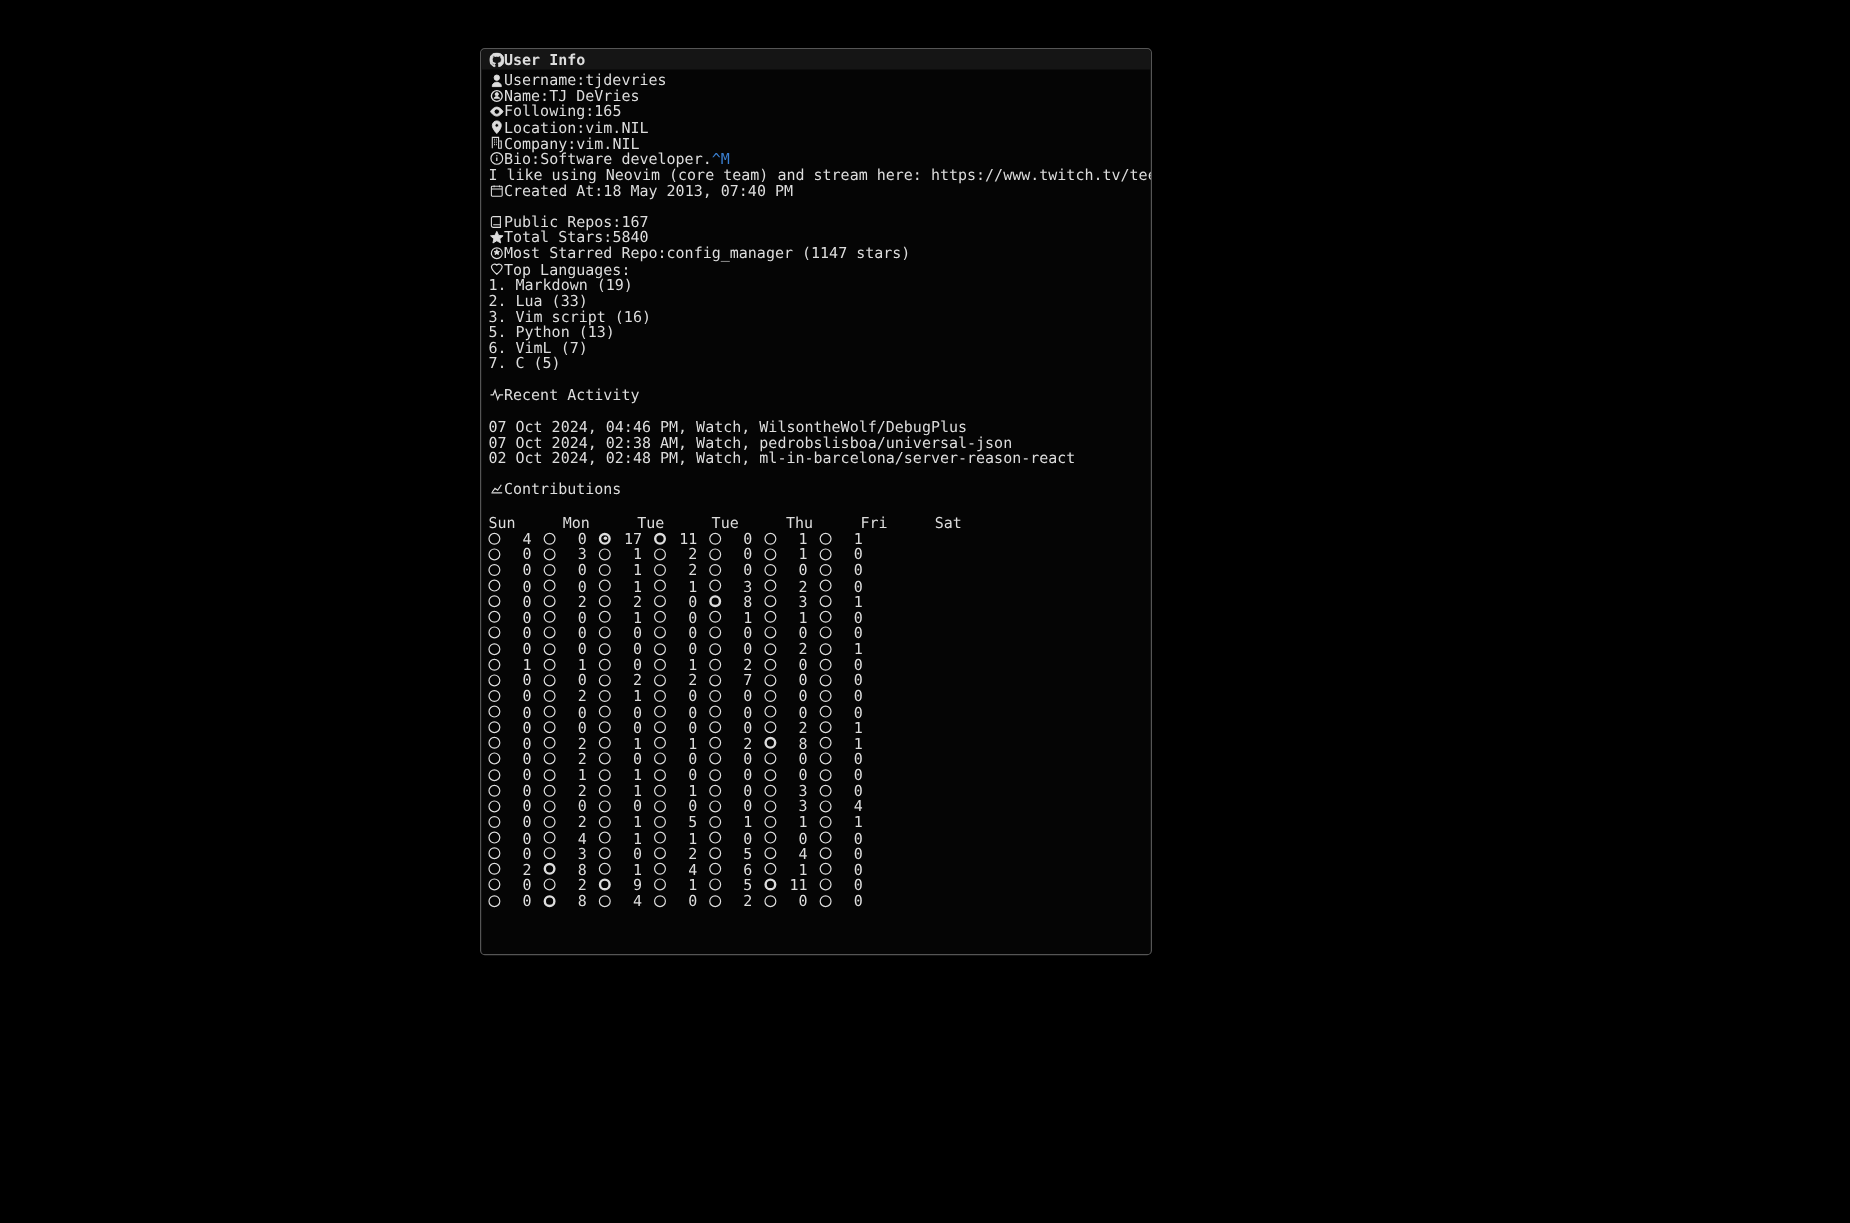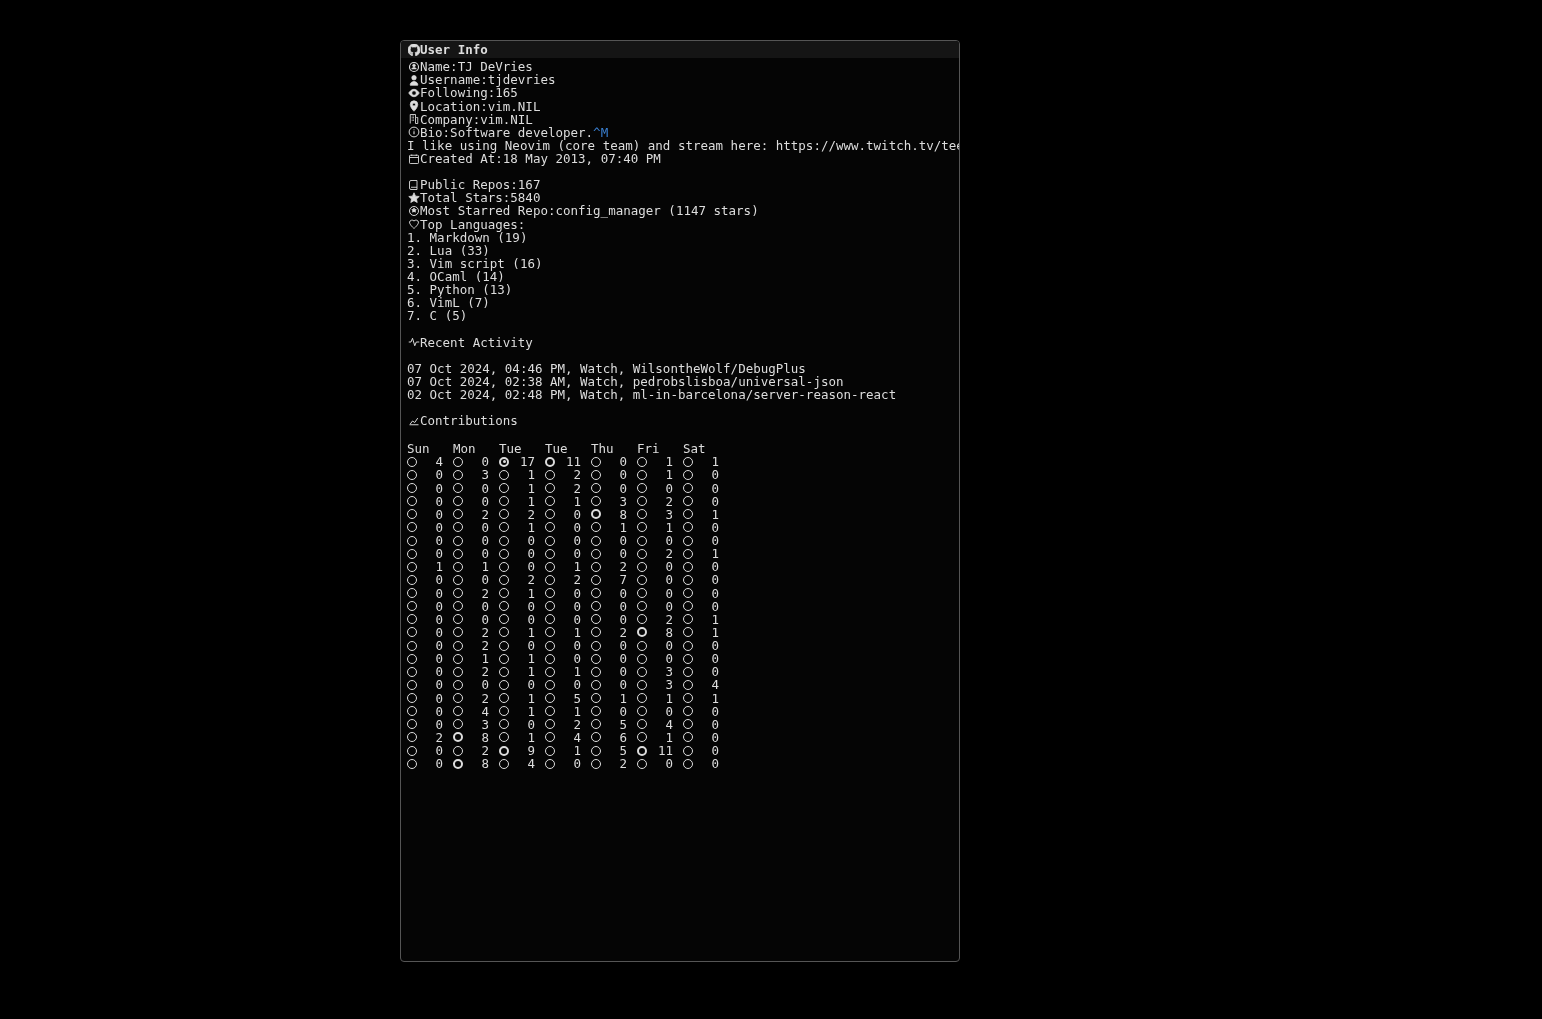--- a/index.html
+++ b/index.html
@@ -11,21 +11,21 @@
     font-size: 12.5px;
     color: #ddd;
     overflow: hidden;
     position: relative;
   }
   .panel {
     position: absolute;
     left: 400px;
     top: 40px;
     width: 560px;
-    height: 922px;
+    height: 756px;
     border: 1px solid #555;
     border-radius: 4px;
     background: #050505;
     padding: 4px 6px;
     overflow: hidden;
     line-height: 1.05;
   }
   .titlebar {
     background: #151515;
     margin: -4px -6px 2px -6px;
@@ -40,21 +40,21 @@
   }
   .icon svg { width: 12px; height: 12px; fill: #ddd; stroke: #ddd; }
   .bold { font-weight: bold; }
   .ctrl-m { color: #3a7fd0; }
   .sp { height: 13px; }
 
   .contrib-table { margin-top: 2px; }
   .contrib-header {
     display: grid;
     grid-template-columns: repeat(7, 46px);
-    column-gap: 0;
+    column-gap: 16px;
   }
   .contrib-header span { white-space: pre; }
   .contrib-row {
     display: grid;
     grid-template-columns: repeat(7, 46px);
   }
   .contrib-cell {
     display: flex;
     align-items: center;
   }
@@ -90,36 +90,36 @@
       <svg viewBox="0 0 16 16">
           <path d="M8 0C3.58 0 0 3.58 0 8c0 3.54 2.29 6.53 5.47 7.59.4.07.55-.17.55-.38 0-.19-.01-.82-.01-1.49-2.01.37-2.53-.49-2.69-.94-.09-.23-.48-.94-.82-1.13-.28-.15-.68-.52-.01-.53.63-.01 1.08.58 1.23.82.72 1.21 1.87.87 2.33.66.07-.52.28-.87.51-1.07-1.78-.2-3.64-.89-3.64-3.95 0-.87.31-1.59.82-2.15-.08-.2-.36-1.02.08-2.12 0 0 .67-.21 2.2.82.64-.18 1.32-.27 2-.27.68 0 1.36.09 2 .27 1.53-1.04 2.2-.82 2.2-.82.44 1.1.16 1.92.08 2.12.51.56.82 1.27.82 2.15 0 3.07-1.87 3.75-3.65 3.95.29.25.54.73.54 1.48 0 1.07-.01 1.93-.01 2.2 0 .21.15.46.55.38A8.013 8.013 0 0016 8c0-4.42-3.58-8-8-8z"></path>
         </svg>
     </span>
     <span class="bold">User Info</span>
   </div>
 
   <div class="row">
     <span class="icon">
         <svg viewBox="0 0 16 16">
+          <path d="M8 8a3 3 0 100-6 3 3 0 000 6zm-5 6c0-2.5 3-4 5-4s5 1.5 5 4v1H3v-1z"></path>
+        </svg>
+      </span>
+    <span>Username: </span>
+      <span>tjdevries</span>
+  </div>
+  <div class="row">
+    <span class="icon">
+        <svg viewBox="0 0 16 16">
           <circle cx="8" cy="8" r="6" fill="none" stroke-width="1.5"></circle>
           <circle cx="8" cy="6" r="1.8"></circle>
           <path d="M5 11c0-1.5 1.5-2.5 3-2.5s3 1 3 2.5"></path>
         </svg>
       </span>
     <span>Name: </span>
       <span>TJ DeVries</span>
-  </div>
-  <div class="row">
-    <span class="icon">
-        <svg viewBox="0 0 16 16">
-          <path d="M8 8a3 3 0 100-6 3 3 0 000 6zm-5 6c0-2.5 3-4 5-4s5 1.5 5 4v1H3v-1z"></path>
-        </svg>
-      </span>
-    <span>Username: </span>
-      <span>tjdevries</span>
   </div>
   <div class="row">
     <span class="icon">
         <svg viewBox="0 0 16 16">
           <path d="M8 3C4 3 1 8 1 8s3 5 7 5 7-5 7-5-3-5-7-5zm0 8a3 3 0 110-6 3 3 0 010 6z"></path>
         </svg>
       </span>
     <span>Following: </span>
       <span>165</span>
   </div>
@@ -201,21 +201,20 @@
         <svg viewBox="0 0 16 16">
           <path d="M8 14S2 9 2 5.5A3.5 3.5 0 018 4a3.5 3.5 0 016 1.5C14 9 8 14 8 14z" fill="none" stroke-width="1.3"></path>
         </svg>
       </span>
     <span>Top Languages:</span>
   </div>
   <div id="langs-list">
       <div class="row">1. Markdown (19)</div>
       <div class="row">2. Lua (33)</div>
       <div class="row">3. Vim script (16)</div>
-      <div class="row">4. OCaml (14)</div>
       <div class="row">5. Python (13)</div>
       <div class="row">6. VimL (7)</div>
       <div class="row">7. C (5)</div>
     </div>
 
   <div class="sp"></div>
 
   <div class="row">
     <span class="icon">
         <svg viewBox="0 0 16 16">

